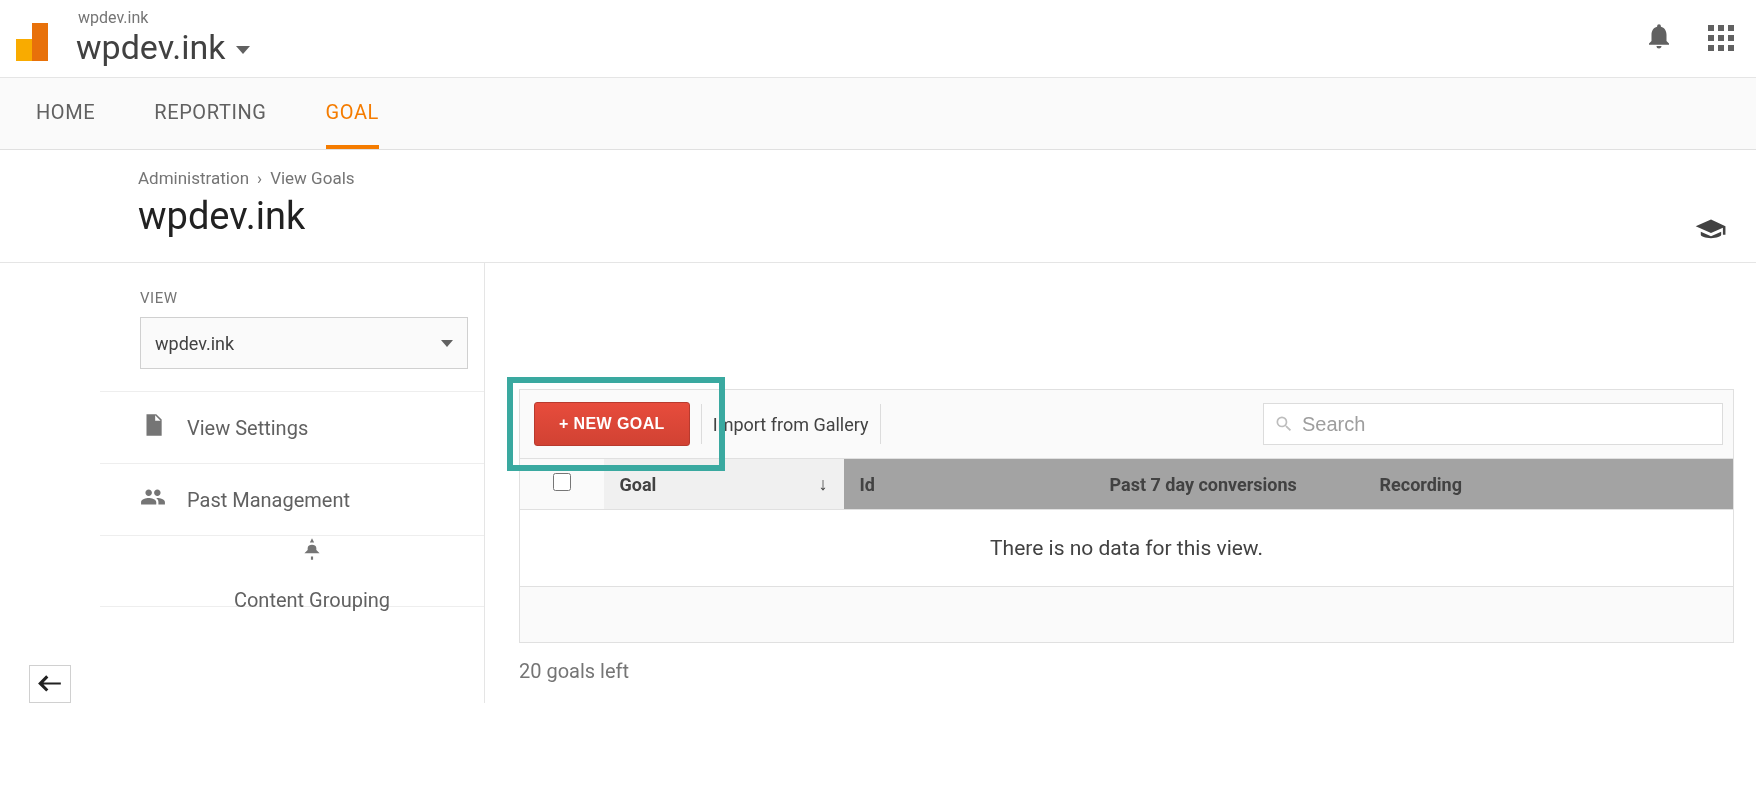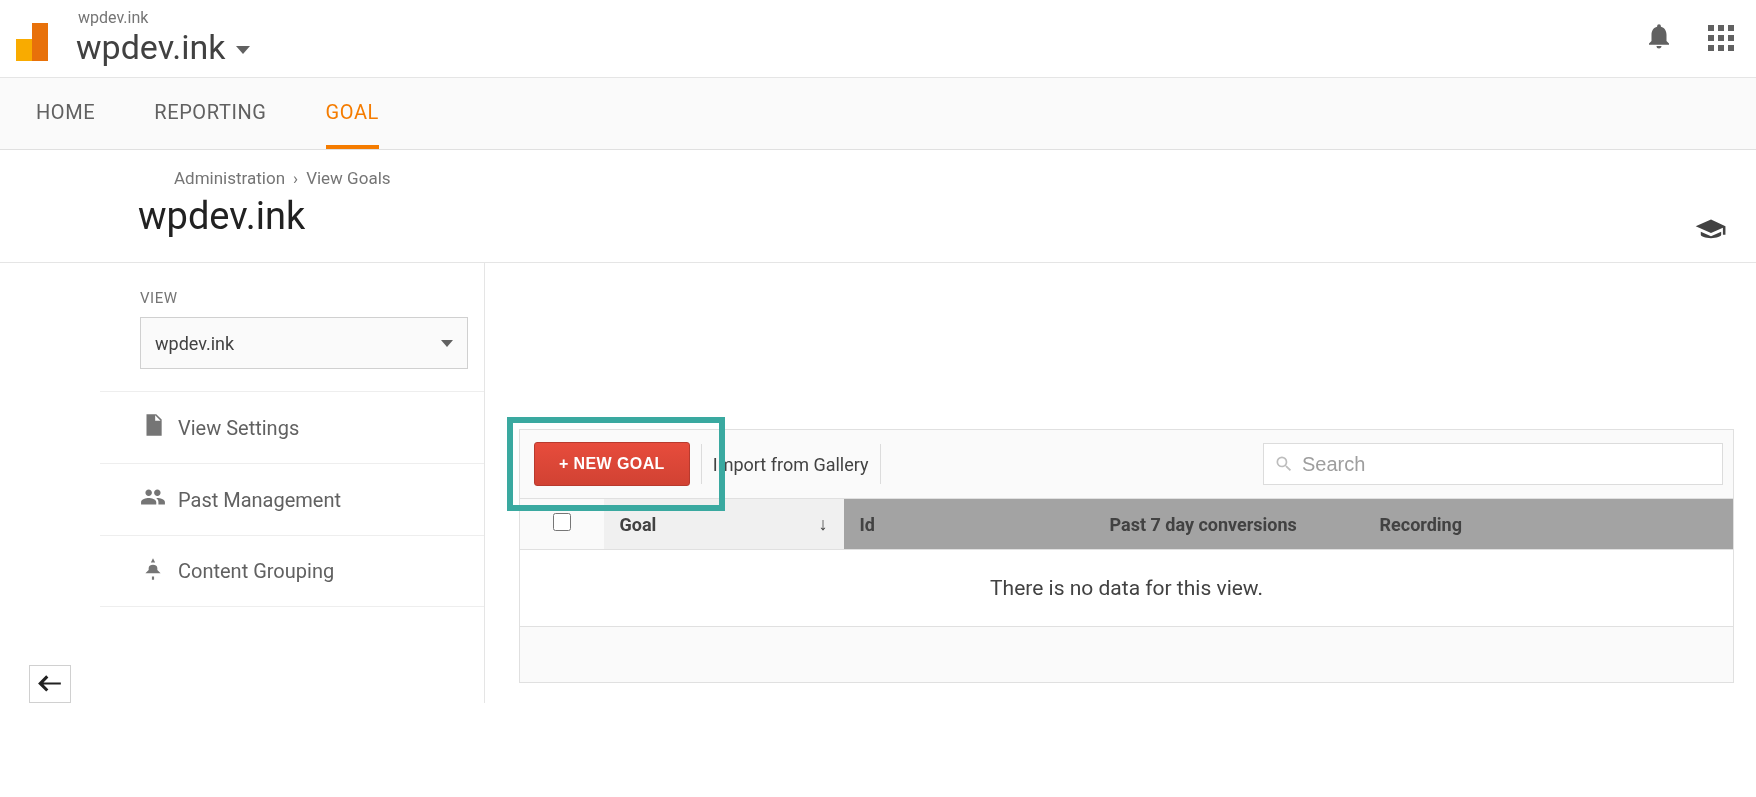--- a/index.html
+++ b/index.html
@@ -88,21 +88,21 @@
   
   .page-head {
     padding: 18px 0 24px 138px;
     border-bottom: 1px solid #e5e5e5;
     position: relative;
   }
   .breadcrumb {
     font-size: 17px; color: #757575;
     display: flex; align-items: center; gap: 8px;
   }
-  .breadcrumb a { color: #757575; text-decoration: none; margin-left: 36px; }
+  .breadcrumb a { color: #757575; text-decoration: none; }
   .title-row {
     display: flex; align-items: baseline; gap: 12px;
     margin-top: 6px;
   }
   .title-main { font-size: 38px; color: #212121; font-weight: 400; }
   .title-path { font-size: 32px; color: #9e9e9e; font-weight: 300; }
   .grad-icon {
     position: absolute; right: 28px; bottom: 18px;
   }
   .grad-icon svg { width: 34px; height: 24px; fill: #424242; }
@@ -145,29 +145,29 @@
     justify-content: space-between;
     cursor: pointer;
   }
   .vs-caret {
     width: 0; height: 0;
     border-left: 6px solid transparent;
     border-right: 6px solid transparent;
     border-top: 7px solid #616161;
   }
   .side-item {
-    display: flex; align-items: center; gap: 12px;
+    display: flex; align-items: center; gap: 21px;
     padding: 0 0 0 40px;
     height: 72px;
     border-top: 1px solid #eee;
     font-size: 20px; color: #616161;
     cursor: pointer;
     position: relative;
   }
-  .side-item:last-child { border-bottom: 1px solid #eee; }
+  .side-item:last-child { border-bottom: 1px solid #eee; flex-direction: column; }
   .side-item.active {
     background: #f5f5f5;
     color: #dd4b39;
   }
   .side-item.active::after {
     content: "";
     position: absolute;
     right: -14px; top: 50%;
     transform: translateY(-50%);
     width: 0; height: 0;
@@ -409,14 +409,15 @@
           <th>Recording</th>
         </tr>
       </thead>
       <tbody>
         <tr>
           <td class="nodata" colspan="5">There is no data for this view.</td>
         </tr>
       </tbody>
     </table>
     <div class="tbl-footer"></div>
+    <div class="goals-left">20 goals left</div>
   </div>
 </div>
 
 </body></html>

